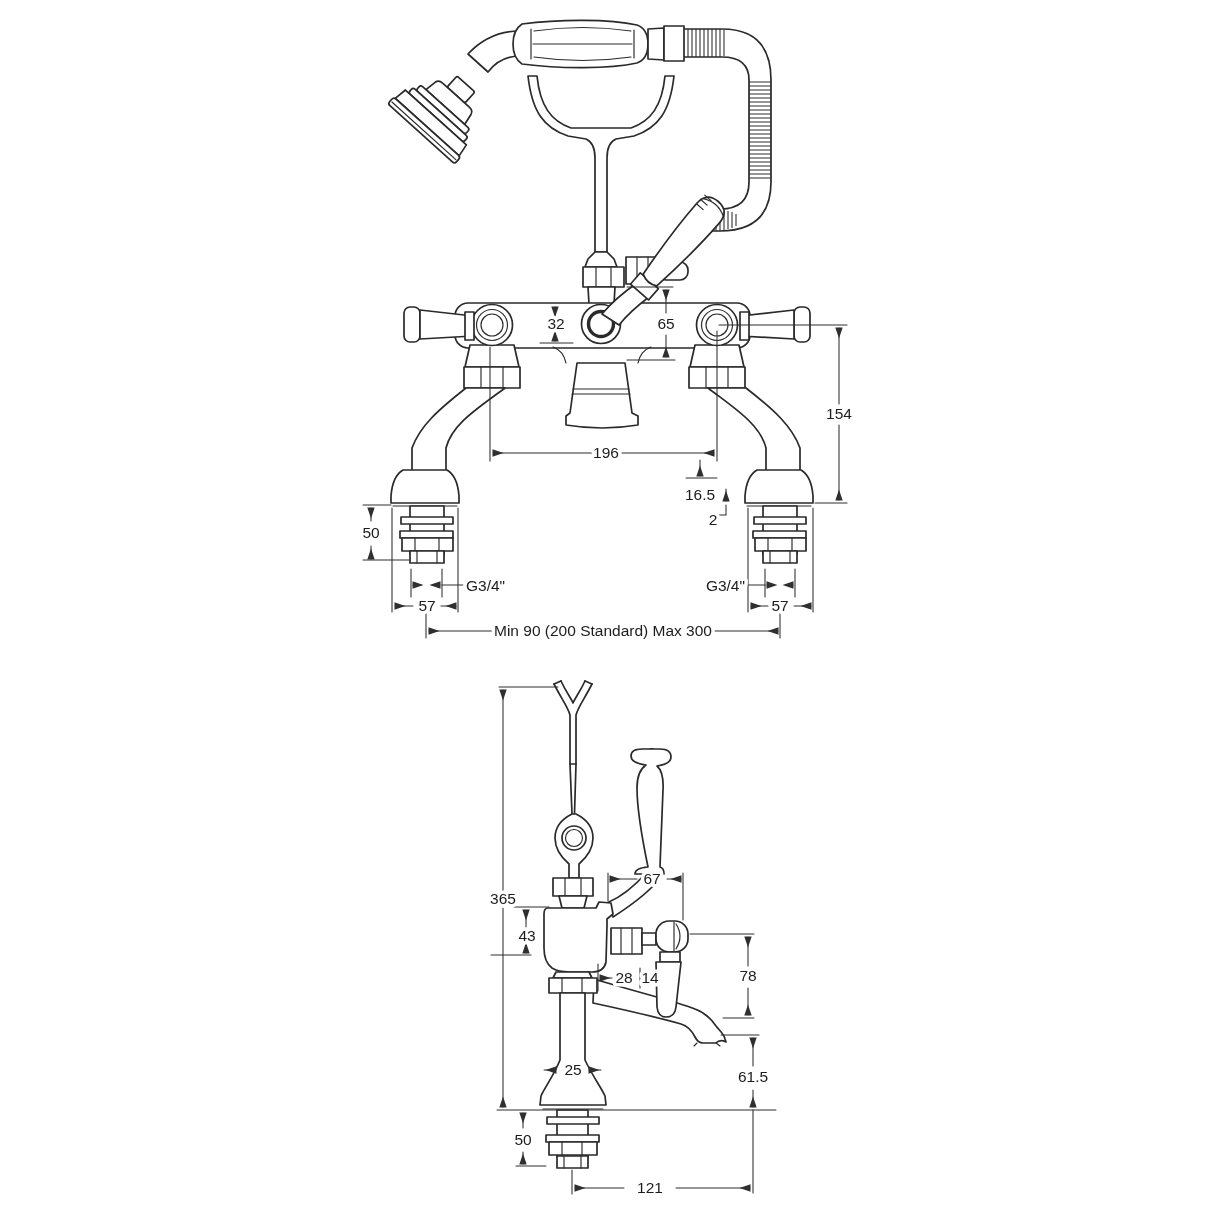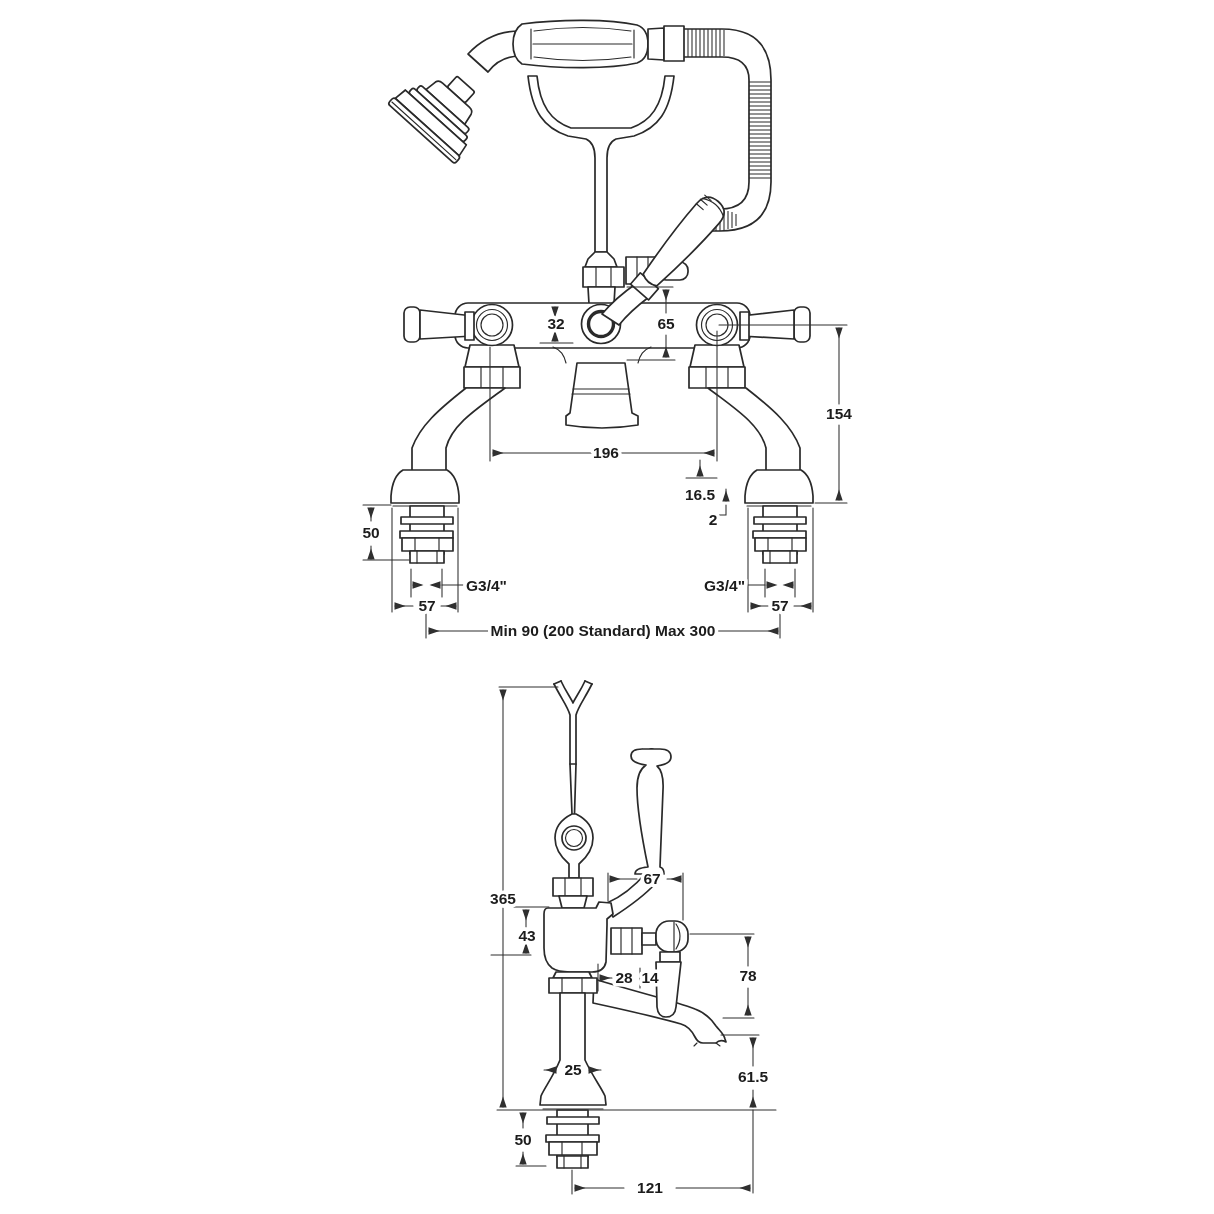--- a/index.html
+++ b/index.html
@@ -1,17 +1,17 @@
 <!DOCTYPE html>
 <html><head>
 <meta charset="utf-8">
 <style>
   html,body{margin:0;padding:0;background:#ffffff;}
   .page{position:relative;width:1214px;height:1214px;background:#fff;overflow:hidden;
-        font-family:"Liberation Sans", sans-serif;font-weight:bold;}
+        font-family:"Liberation Sans", sans-serif;}
   svg{position:absolute;left:0;top:0;}
   .obj{fill:none;stroke:#2a2a2a;stroke-width:1.7;stroke-linecap:round;stroke-linejoin:round;}
   .objf{fill:#ffffff;stroke:#2a2a2a;stroke-width:1.7;stroke-linejoin:round;}
   .fine{fill:none;stroke:#2a2a2a;stroke-width:1.15;stroke-linecap:round;}
   .rib{fill:none;stroke:#2a2a2a;stroke-width:1.05;}
   .dim{fill:none;stroke:#2f2f2f;stroke-width:1.05;stroke-linecap:round;}
   .dimtxt{font-family:"Liberation Sans", sans-serif;font-size:15.5px;fill:#1c1c1c;
           text-anchor:middle;stroke:#ffffff;stroke-width:7px;paint-order:stroke;
           stroke-linejoin:round;}
   .start{text-anchor:start;} .end{text-anchor:end;}

